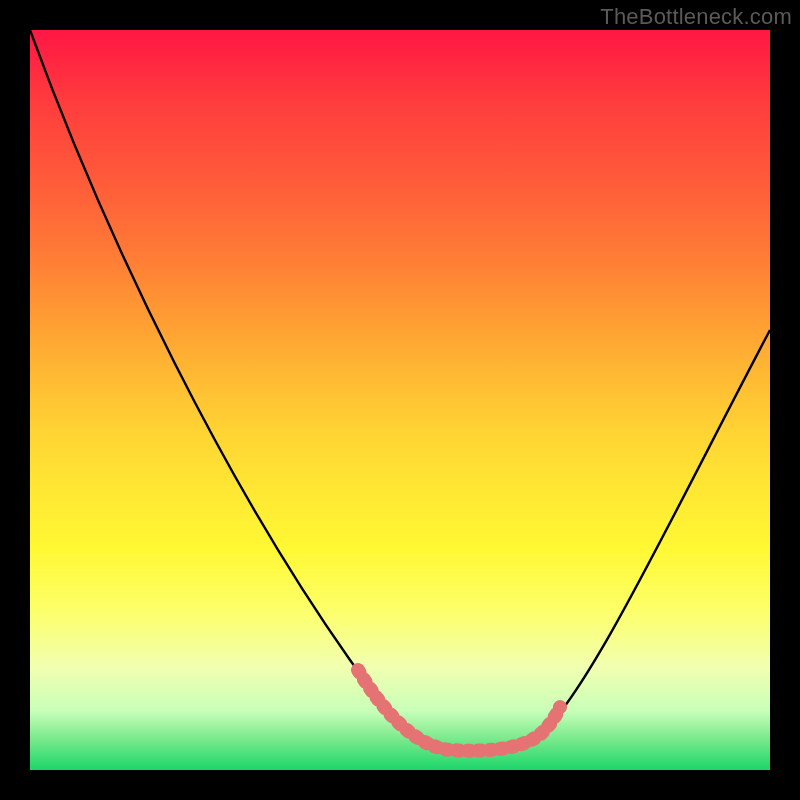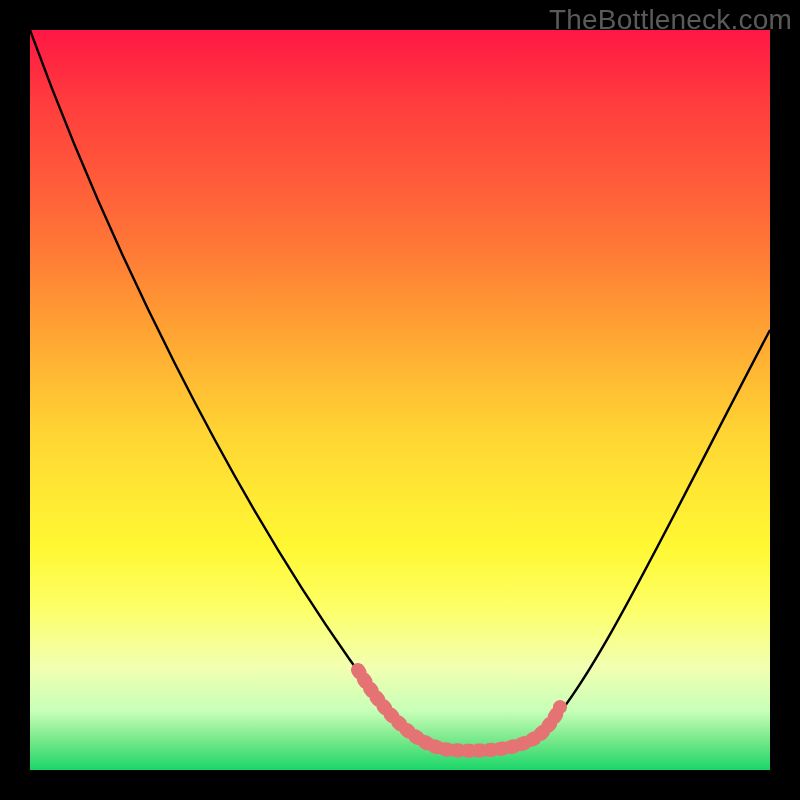--- a/index.html
+++ b/index.html
@@ -37,21 +37,21 @@
     inset: 0;
     width: 100%;
     height: 100%;
     display: block;
   }
   .watermark {
     position: absolute;
     top: 4px;
     right: 8px;
     font-family: Arial, Helvetica, sans-serif;
-    font-size: 28px;
+    font-size: 22px;
     color: #5a5a5a;
     font-weight: 500;
     letter-spacing: 0.2px;
   }
 </style>
 </head>
 <body>
 <div class="wrap">
   <div class="outer-black"></div>
 

